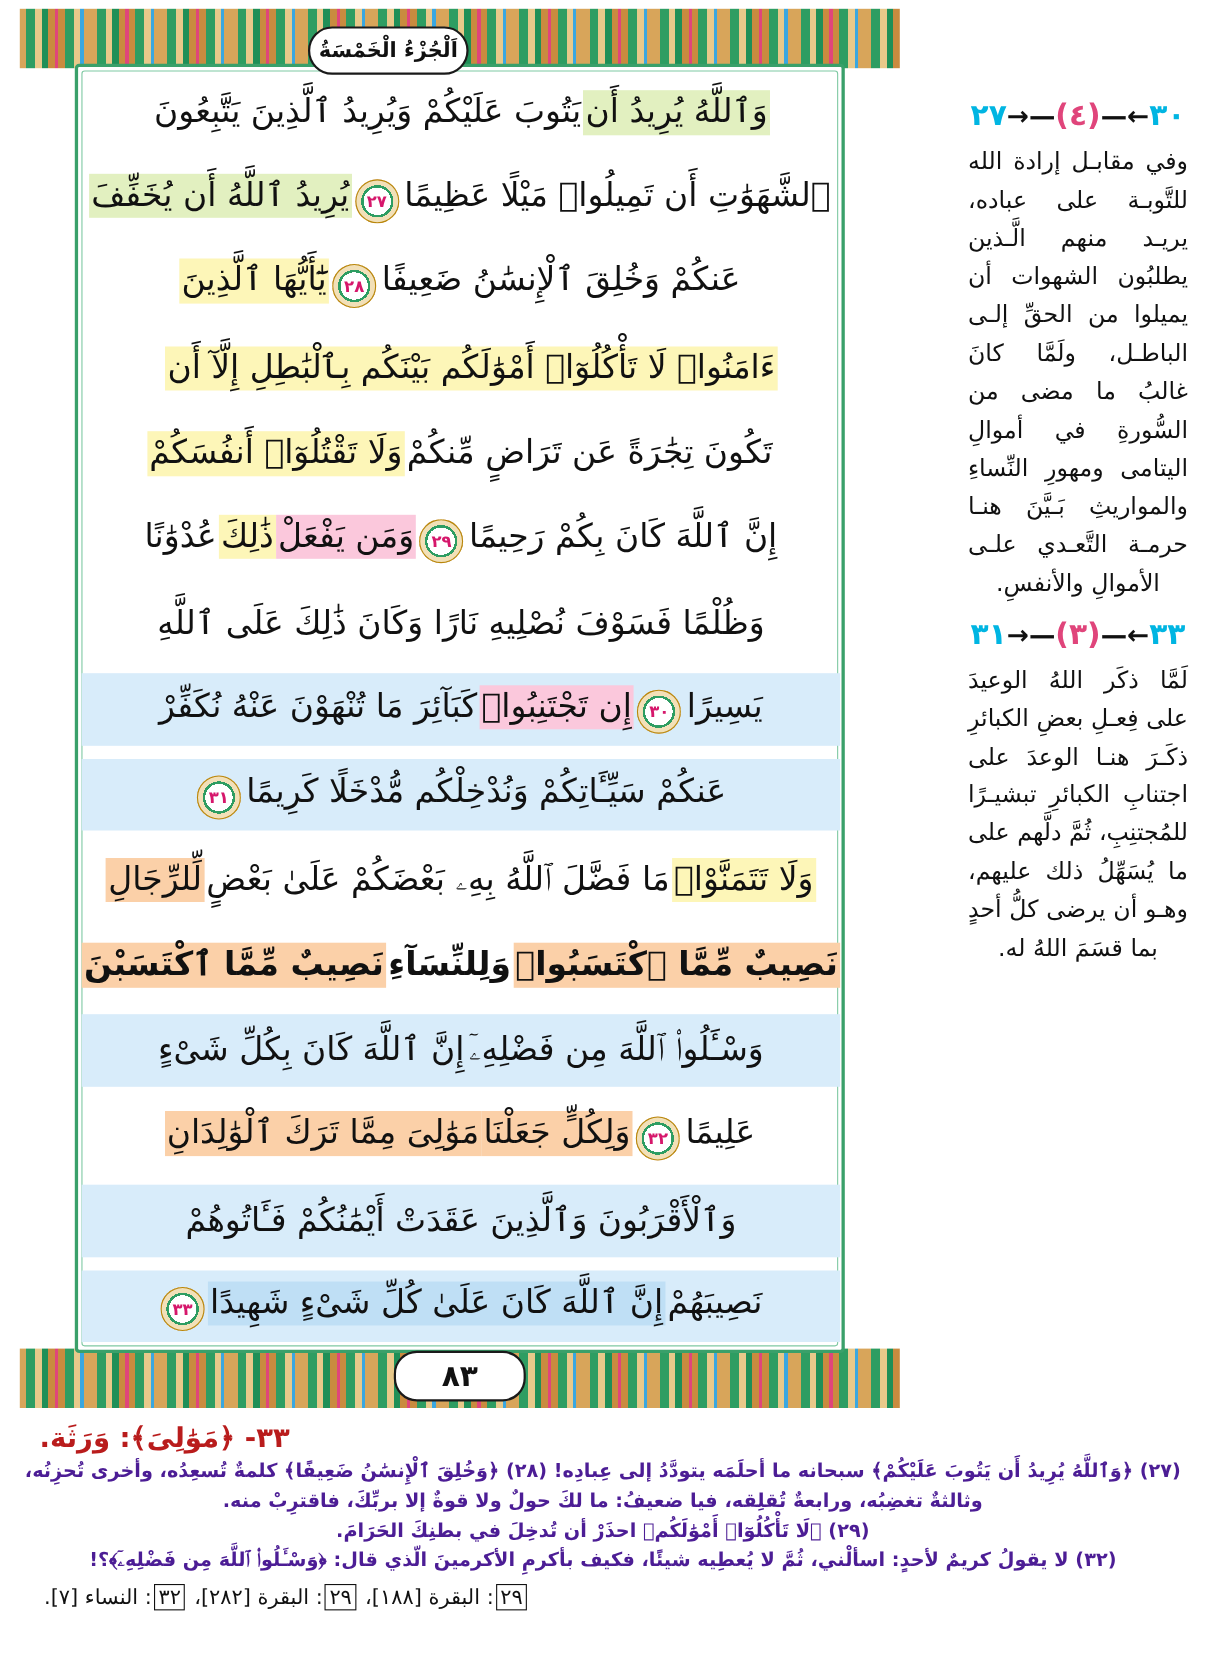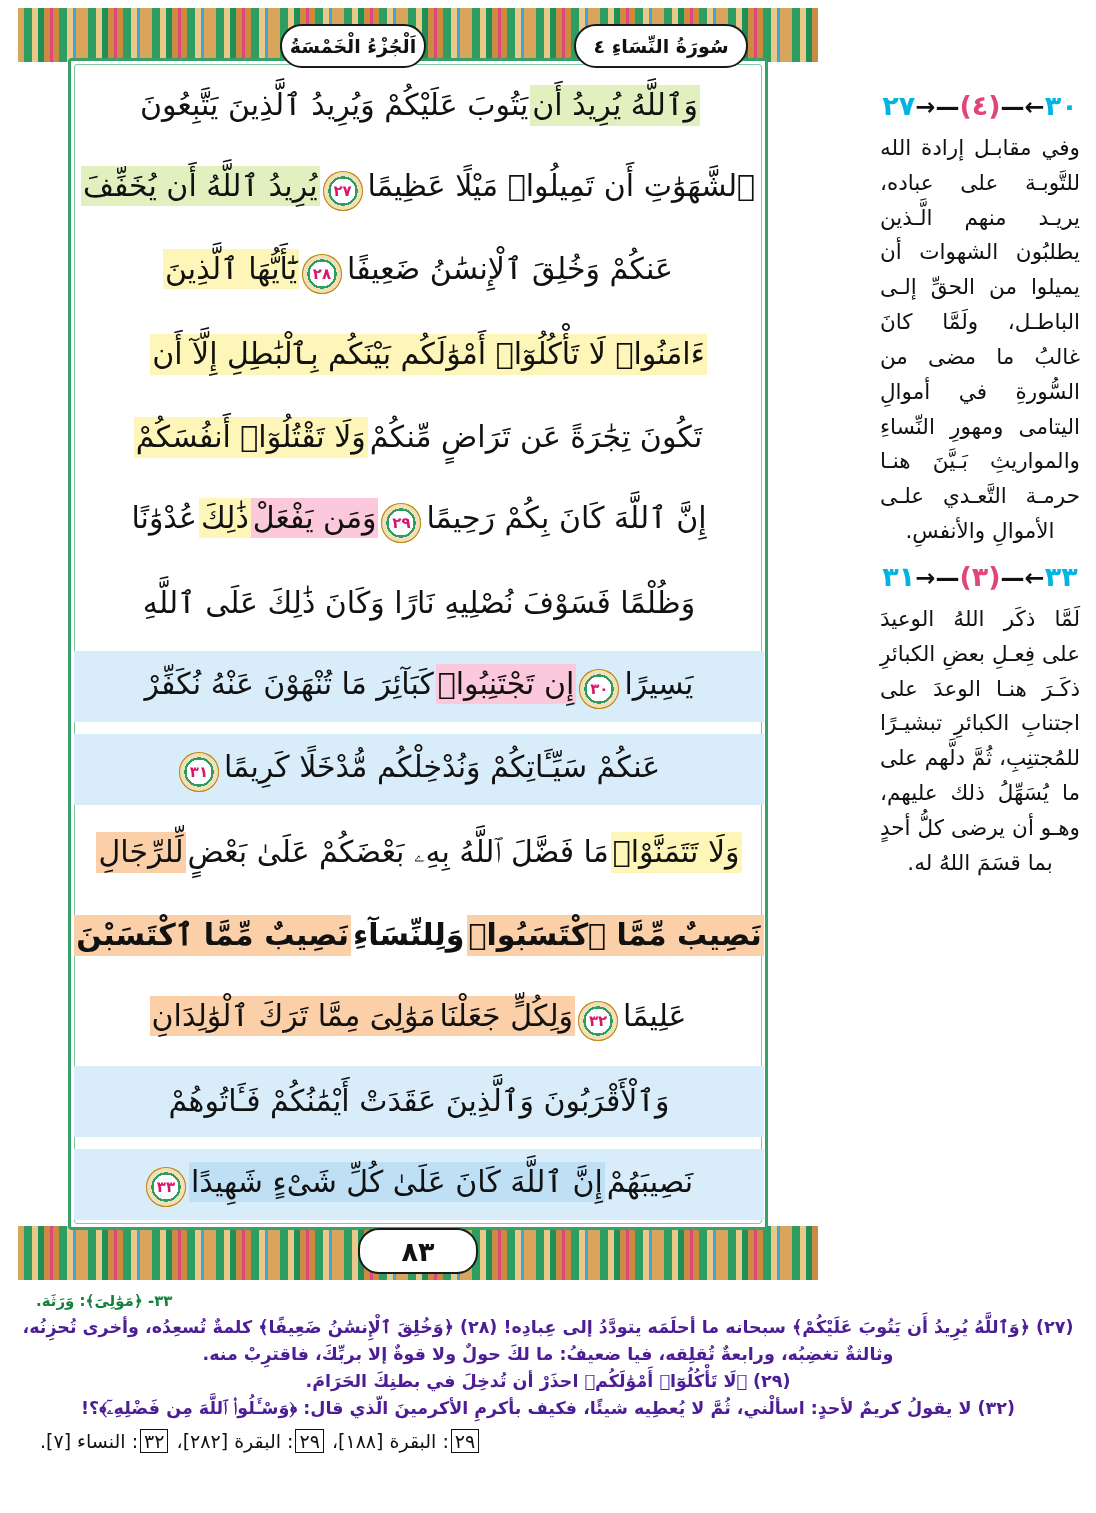--- a/index.html
+++ b/index.html
@@ -107,21 +107,21 @@
       text-align:center;margin:4px 0 10px 0;white-space:nowrap;direction:rtl;}
   .sec-head .paren{color:#e0457b;}
   .sec-head .arrow{color:#111;font-size:24px;}
   .sec-body{font-family:"DejaVu Sans","Liberation Serif",serif;
       font-size:21.5px;line-height:1.62;color:#111;text-align:justify;
       text-align-last:center;margin-bottom:12px;}
 
   
   .footnotes{position:absolute;left:14px;right:14px;top:1292px;height:200px;
       direction:rtl;z-index:5;}
-  .fn-cyan{color:#15803d;font-weight:bold;font-size:15px;text-align:left;
+  .fn-cyan{color:#b91c1c;font-weight:bold;font-size:25px;text-align:left;
       direction:rtl;padding-left:22px;margin-bottom:4px;
       font-family:"DejaVu Sans","Liberation Serif",serif;}
   .fn-pink{color:#4c1d95;font-weight:bold;font-size:17.5px;line-height:1.55;
       text-align:center;direction:rtl;
       font-family:"DejaVu Sans","Liberation Serif",serif;white-space:nowrap;}
   .fn-pink.l3,.fn-pink.l4{text-align:center;}
   .fn-refs{margin-top:6px;text-align:left;direction:rtl;font-size:19px;
       color:#111;padding-left:26px;
       font-family:"DejaVu Sans","Liberation Serif",serif;}
   .refbox{border:1.6px solid #111;padding:0 3px;margin:0 2px;display:inline-block;}
@@ -132,21 +132,20 @@
 <div class="page">
 
   <div class="ornament-frame">
     <div class="orn-band orn-top"></div>
     <div class="orn-band orn-bottom"></div>
     <div class="orn-left"></div>
     <div class="orn-right"></div>
     <div class="inner-rule"></div>
     <div class="inner-rule2"></div>
 
-    <div class="cartouche cart-surah">سُورَةُ النِّسَاءِ ٤</div>
     <div class="cartouche cart-juz">اَلْجُزْءُ الْخَمْسَةُ</div>
     <div class="cartouche cart-page">٨٣</div>
   </div>
 
   <div class="mushaf" id="mushaf">
       <div class="aline">
         <div style="position: relative; z-index: 2; white-space: nowrap;"><span class="txt hl-green">وَٱللَّهُ يُرِيدُ أَن</span><span class="txt hl-none"> يَتُوبَ عَلَيْكُمْ وَيُرِيدُ ٱلَّذِينَ يَتَّبِعُونَ</span></div>
       </div>
       <div class="aline">
         <div style="position: relative; z-index: 2; white-space: nowrap;"><span class="txt hl-none">ٱلشَّهَوَٰتِ أَن تَمِيلُوا۟ مَيْلًا عَظِيمًا</span><span class="ayah">٢٧</span><span class="txt hl-green">يُرِيدُ ٱللَّهُ أَن يُخَفِّفَ</span></div>
@@ -172,20 +171,24 @@
       </div>
       <div class="aline">
         <div class="bandblue" style="top: 0px; height: 100%;"></div>
         <div style="position: relative; z-index: 2; white-space: nowrap;"><span class="txt hl-none">عَنكُمْ سَيِّـَٔاتِكُمْ وَنُدْخِلْكُم مُّدْخَلًا كَرِيمًا</span><span class="ayah">٣١</span></div>
       </div>
       <div class="aline">
         <div style="position: relative; z-index: 2; white-space: nowrap;"><span class="txt hl-yellow">وَلَا تَتَمَنَّوْا۟</span><span class="txt hl-none"> مَا فَضَّلَ ٱللَّهُ بِهِۦ بَعْضَكُمْ عَلَىٰ بَعْضٍ</span><span class="txt hl-orange">لِّلرِّجَالِ</span></div>
       </div>
       <div class="aline">
         <div style="position: relative; z-index: 2; white-space: nowrap; font-weight: bold;"><span class="txt hl-orange">نَصِيبٌ مِّمَّا ٱكْتَسَبُوا۟</span><span class="txt hl-none"> وَلِلنِّسَآءِ </span><span class="txt hl-orange">نَصِيبٌ مِّمَّا ٱكْتَسَبْنَ</span></div>
+      </div>
+      <div class="aline">
+        <div class="bandblue" style="top: 0px; height: 100%;"></div>
+        <div style="position: relative; z-index: 2; white-space: nowrap;"><span class="txt hl-none">وَسْـَٔلُوا۟ ٱللَّهَ مِن فَضْلِهِۦٓ</span><span class="txt hl-none"> إِنَّ ٱللَّهَ كَانَ بِكُلِّ شَىْءٍ</span></div>
       </div>
       <div class="aline">
         <div style="position: relative; z-index: 2; white-space: nowrap;"><span class="txt hl-none">عَلِيمًا</span><span class="ayah">٣٢</span><span class="txt hl-orange">وَلِكُلٍّ جَعَلْنَا</span><span class="txt hl-orange"> مَوَٰلِىَ مِمَّا تَرَكَ ٱلْوَٰلِدَانِ</span></div>
       </div>
       <div class="aline">
         <div class="bandblue" style="top: 0px; height: 100%;"></div>
         <div style="position: relative; z-index: 2; white-space: nowrap;"><span class="txt hl-none">وَٱلْأَقْرَبُونَ وَٱلَّذِينَ عَقَدَتْ أَيْمَٰنُكُمْ فَـَٔاتُوهُمْ</span></div>
       </div>
       <div class="aline">
         <div class="bandblue" style="top: 0px; height: 100%;"></div>

